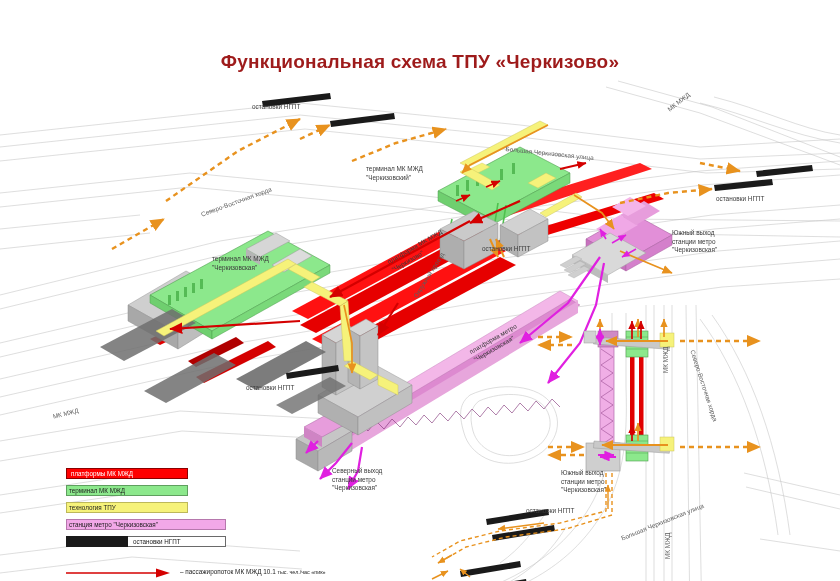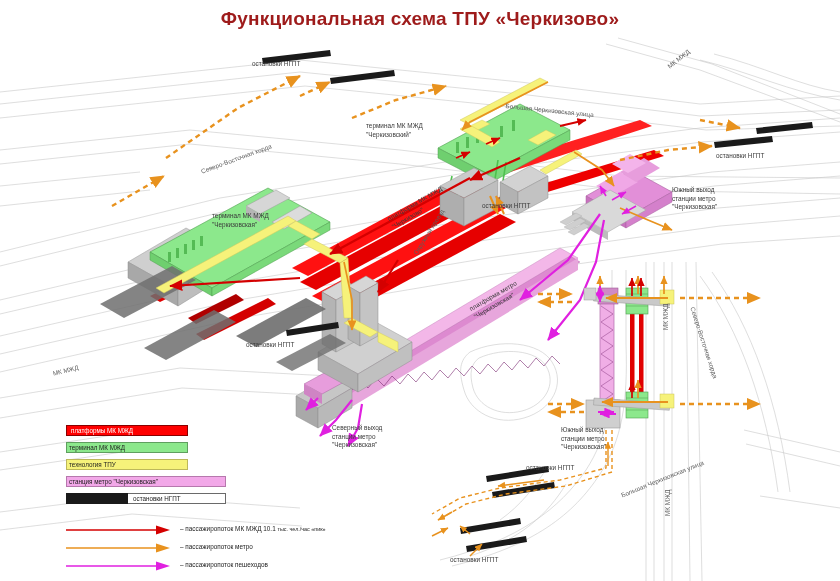--- a/index.html
+++ b/index.html
@@ -1,21 +1,21 @@
 <!DOCTYPE html>
 <html lang="ru"><head>
 <meta charset="utf-8">
 <style>
   html,body{margin:0;padding:0;background:#ffffff;}
   body{
     width:840px;height:581px;position:relative;overflow:hidden;
     font-family:"Liberation Sans","DejaVu Sans",sans-serif;
     color:#222;
   }
-  #stage{position:absolute;inset:0;}
+  #stage{position:absolute;inset:0;margin-top:43px;}
   svg.layer{position:absolute;left:0;top:0;width:840px;height:581px;overflow:visible;}
 
   
   #title{
     position:absolute;left:0;top:8px;width:840px;text-align:center;
     font-size:19px;font-weight:bold;color:#9e1b1b;letter-spacing:.2px;
   }
 
   
   .lbl{position:absolute;font-size:6.4px;color:#3a3a3a;white-space:pre;line-height:1.35;}

